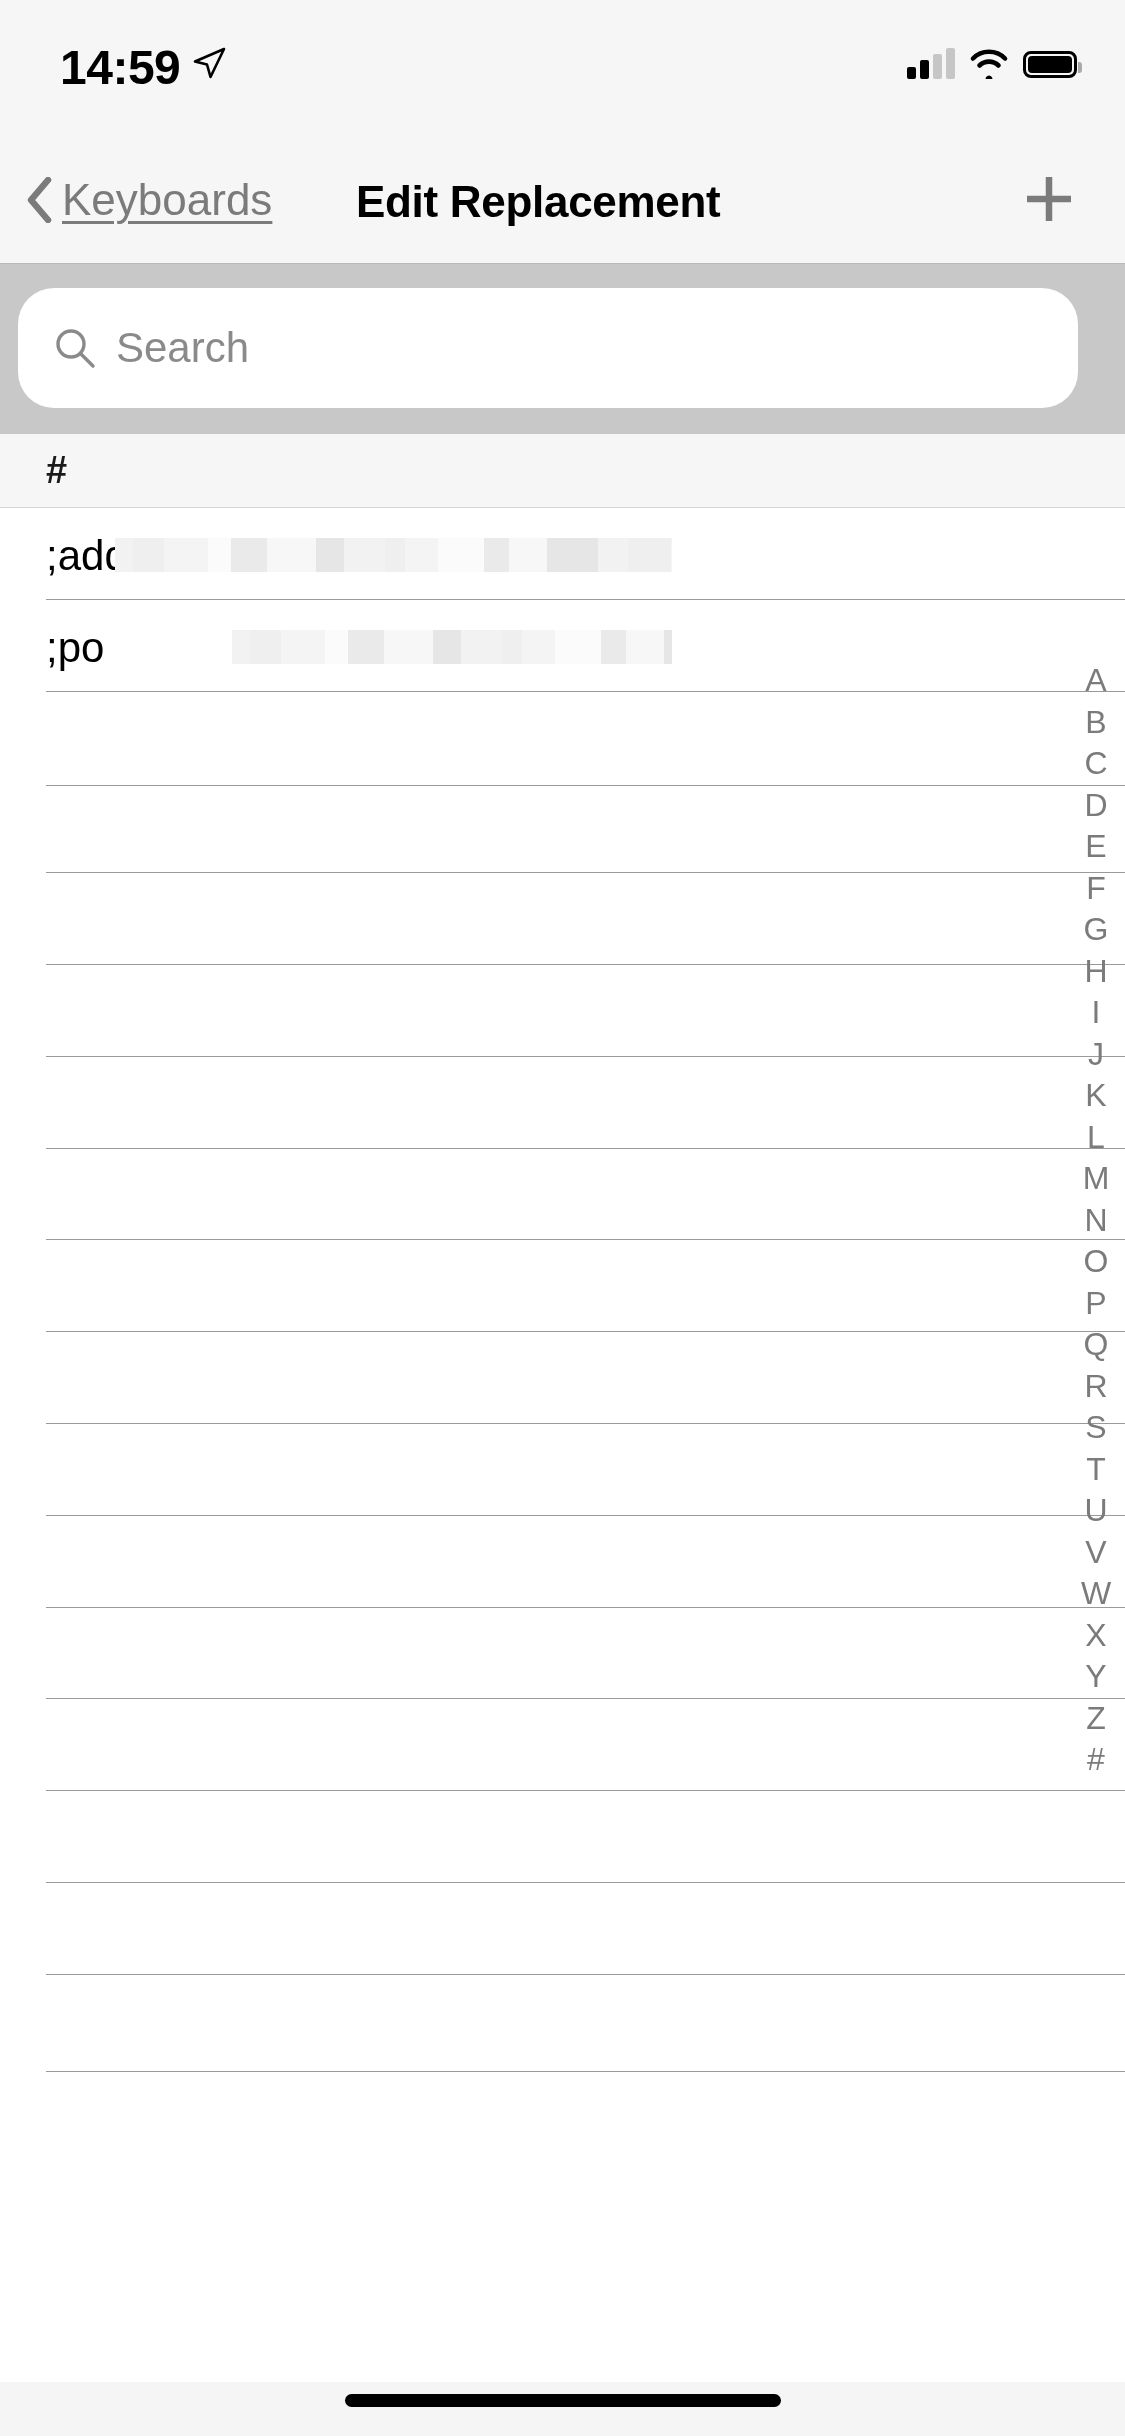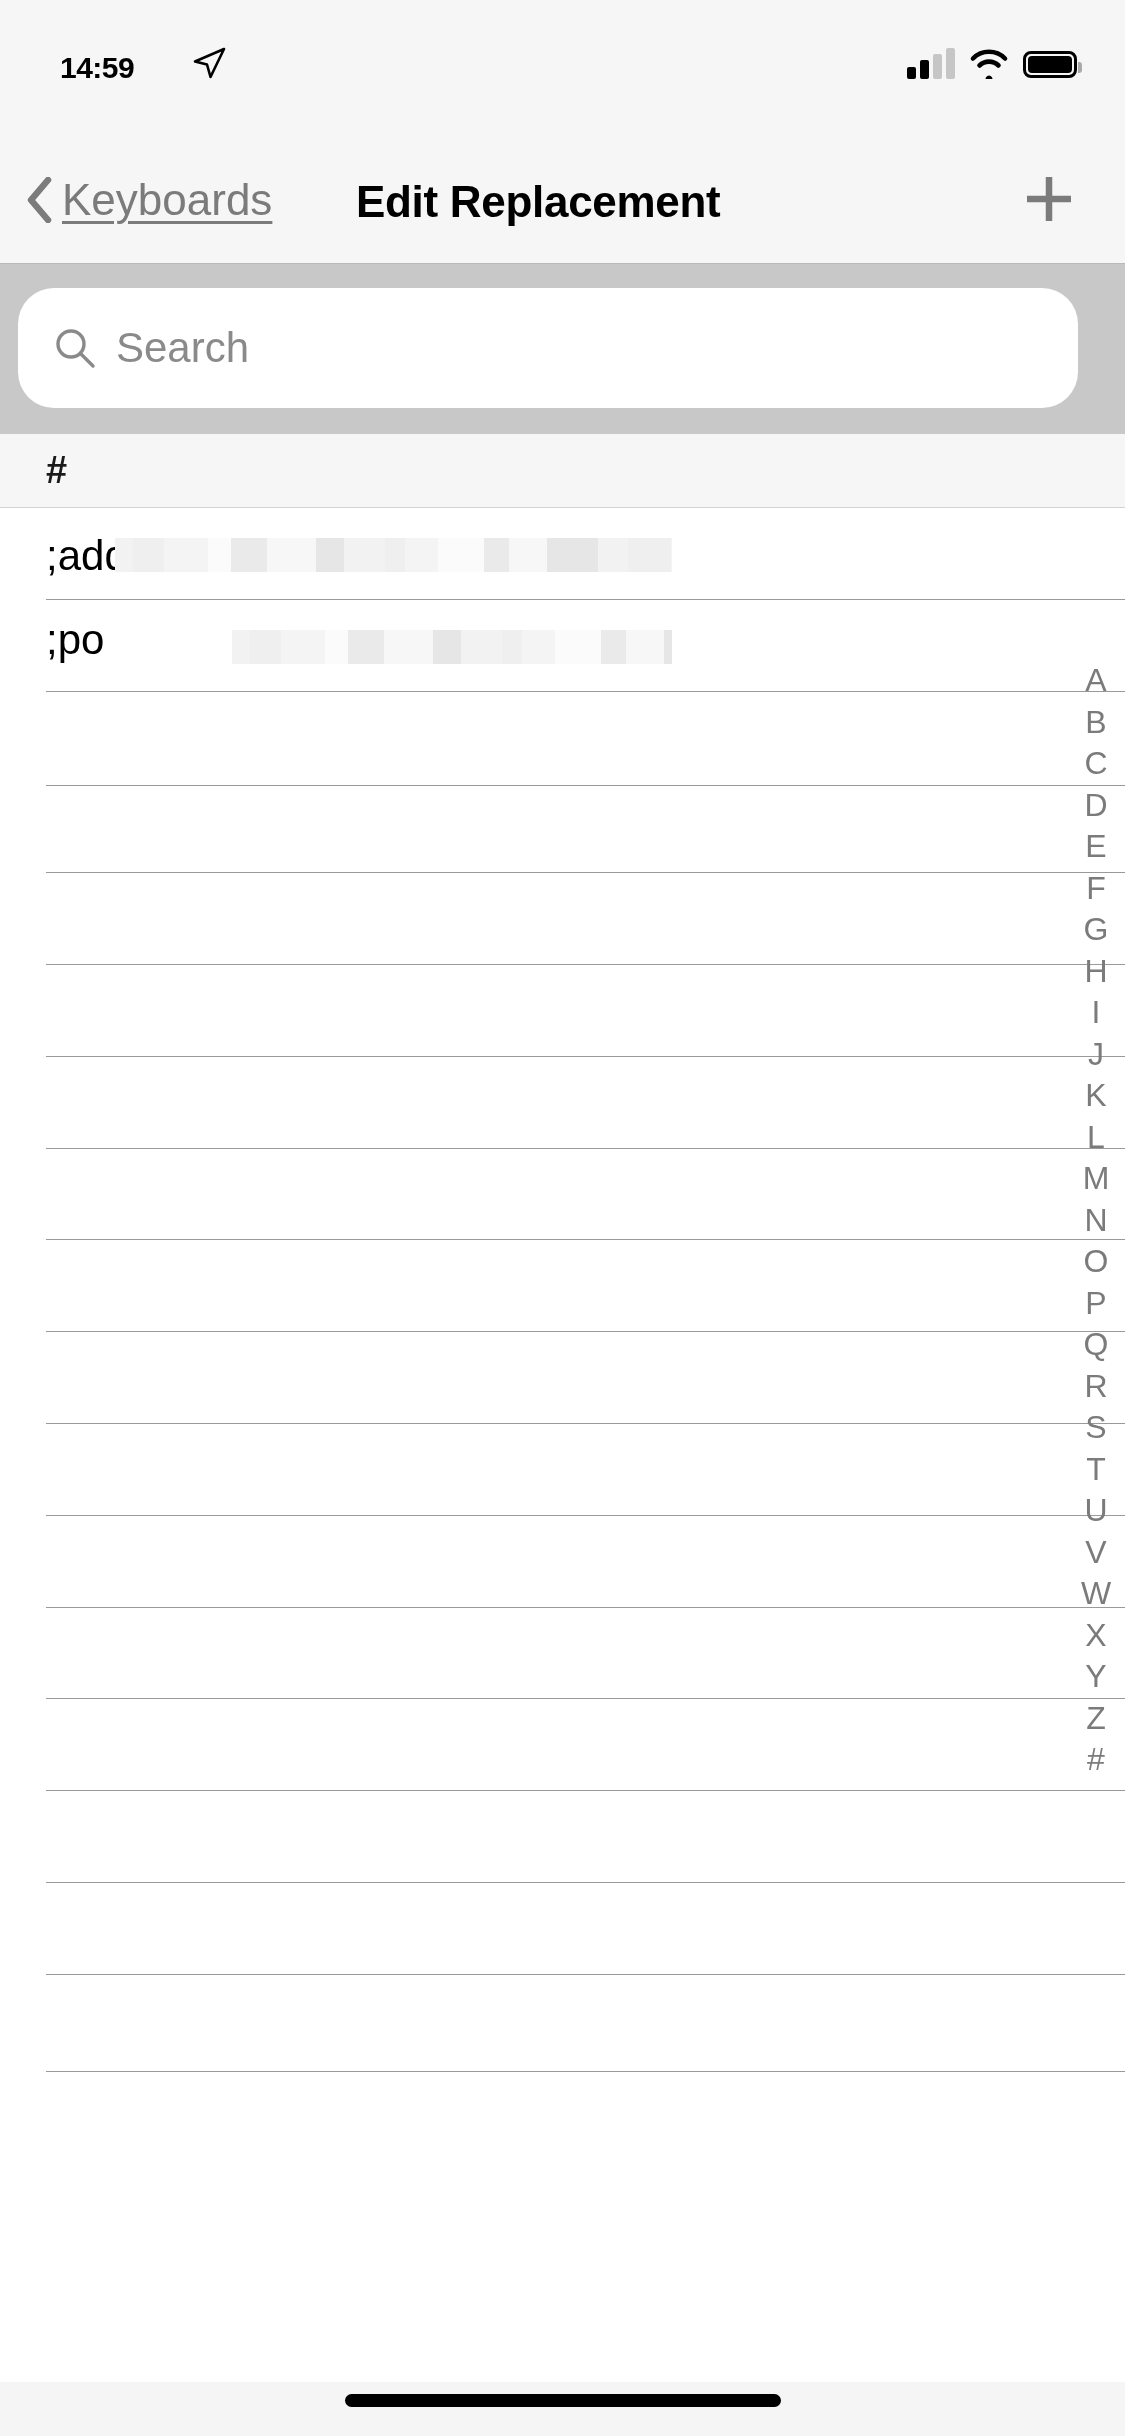--- a/index.html
+++ b/index.html
@@ -24,21 +24,21 @@
   
   .status-bar {
     position: absolute;
     left: 0; top: 0;
     width: 1125px; height: 132px;
     background: #f6f6f6;
   }
   .status-time {
     position: absolute;
     left: 60px; top: 46px;
-    font-size: 30px;
+    font-size: 48px;
     font-weight: bold;
     color: #000000;
     letter-spacing: -0.5px;
     line-height: 44px;
   }
   .status-loc-icon {
     position: absolute;
     left: 192px; top: 46px;
     width: 34px; height: 34px;
   }
@@ -373,21 +373,21 @@
             <span style="width: 25px; background: rgb(234, 234, 234);"></span>
             <span style="width: 38px; background: rgb(247, 247, 247);"></span>
             <span style="width: 51px; background: rgb(230, 230, 230);"></span>
             <span style="width: 30px; background: rgb(242, 242, 242);"></span>
             <span style="width: 43px; background: rgb(239, 239, 239);"></span>
             <span style="width: 1px; background: rgb(244, 244, 244);"></span>
           </div>
         </div>
         <div class="list-row" style="top: 92px; height: 92px;">
           <div class="sep-inset"></div>
-          <div class="row-shortcut" style="top: 16px; text-align: right;">;po</div>
+          <div class="row-shortcut" style="top: 24px; text-align: right;">;po</div>
           <div class="row-redaction" style="top: 30px; left: 232px; width: 440px;">
             <span style="width: 18px; background: rgb(242, 242, 242);"></span>
             <span style="width: 31px; background: rgb(239, 239, 239);"></span>
             <span style="width: 44px; background: rgb(244, 244, 244);"></span>
             <span style="width: 23px; background: rgb(251, 251, 251);"></span>
             <span style="width: 36px; background: rgb(234, 234, 234);"></span>
             <span style="width: 49px; background: rgb(247, 247, 247);"></span>
             <span style="width: 28px; background: rgb(230, 230, 230);"></span>
             <span style="width: 41px; background: rgb(242, 242, 242);"></span>
             <span style="width: 20px; background: rgb(239, 239, 239);"></span>

